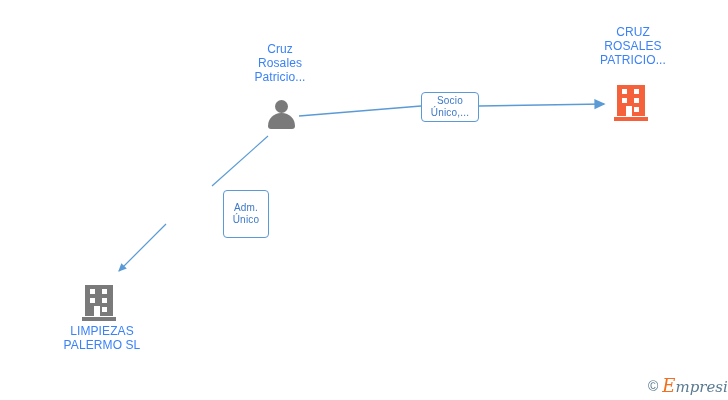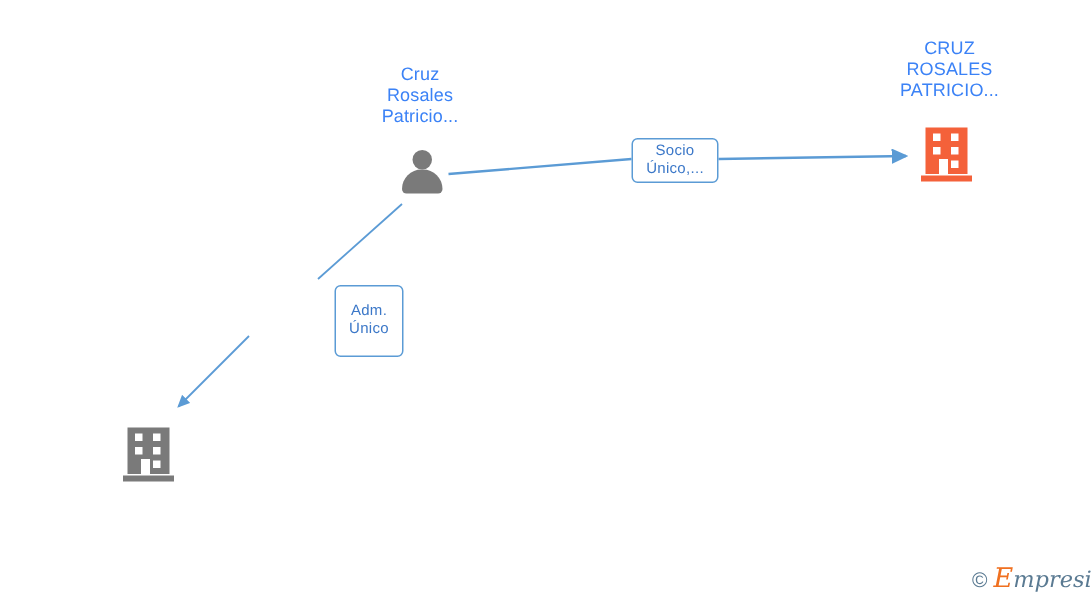--- a/index.html
+++ b/index.html
@@ -237,20 +237,22 @@
   <div class="building building-left">
     <div class="tower"></div>
     <div class="win" style="left:8px;  top:4px;"></div>
     <div class="win" style="left:20px; top:4px;"></div>
     <div class="win" style="left:8px;  top:13px;"></div>
     <div class="win" style="left:20px; top:13px;"></div>
     <div class="win" style="left:20px; top:22px;"></div>
     <div class="door"></div>
     <div class="base"></div>
   </div>
+  <div class="node-label company-left-label">LIMPIEZAS
+PALERMO SL</div>
 
   <div class="rel-box rel-socio">Socio
 Único,...</div>
 
   <div class="rel-box rel-adm">Adm.
 Único</div>
 
   <div class="watermark">
     <span class="copy">©</span>
     <span class="brand"><span class="cap">E</span><span>mpresia</span></span>

